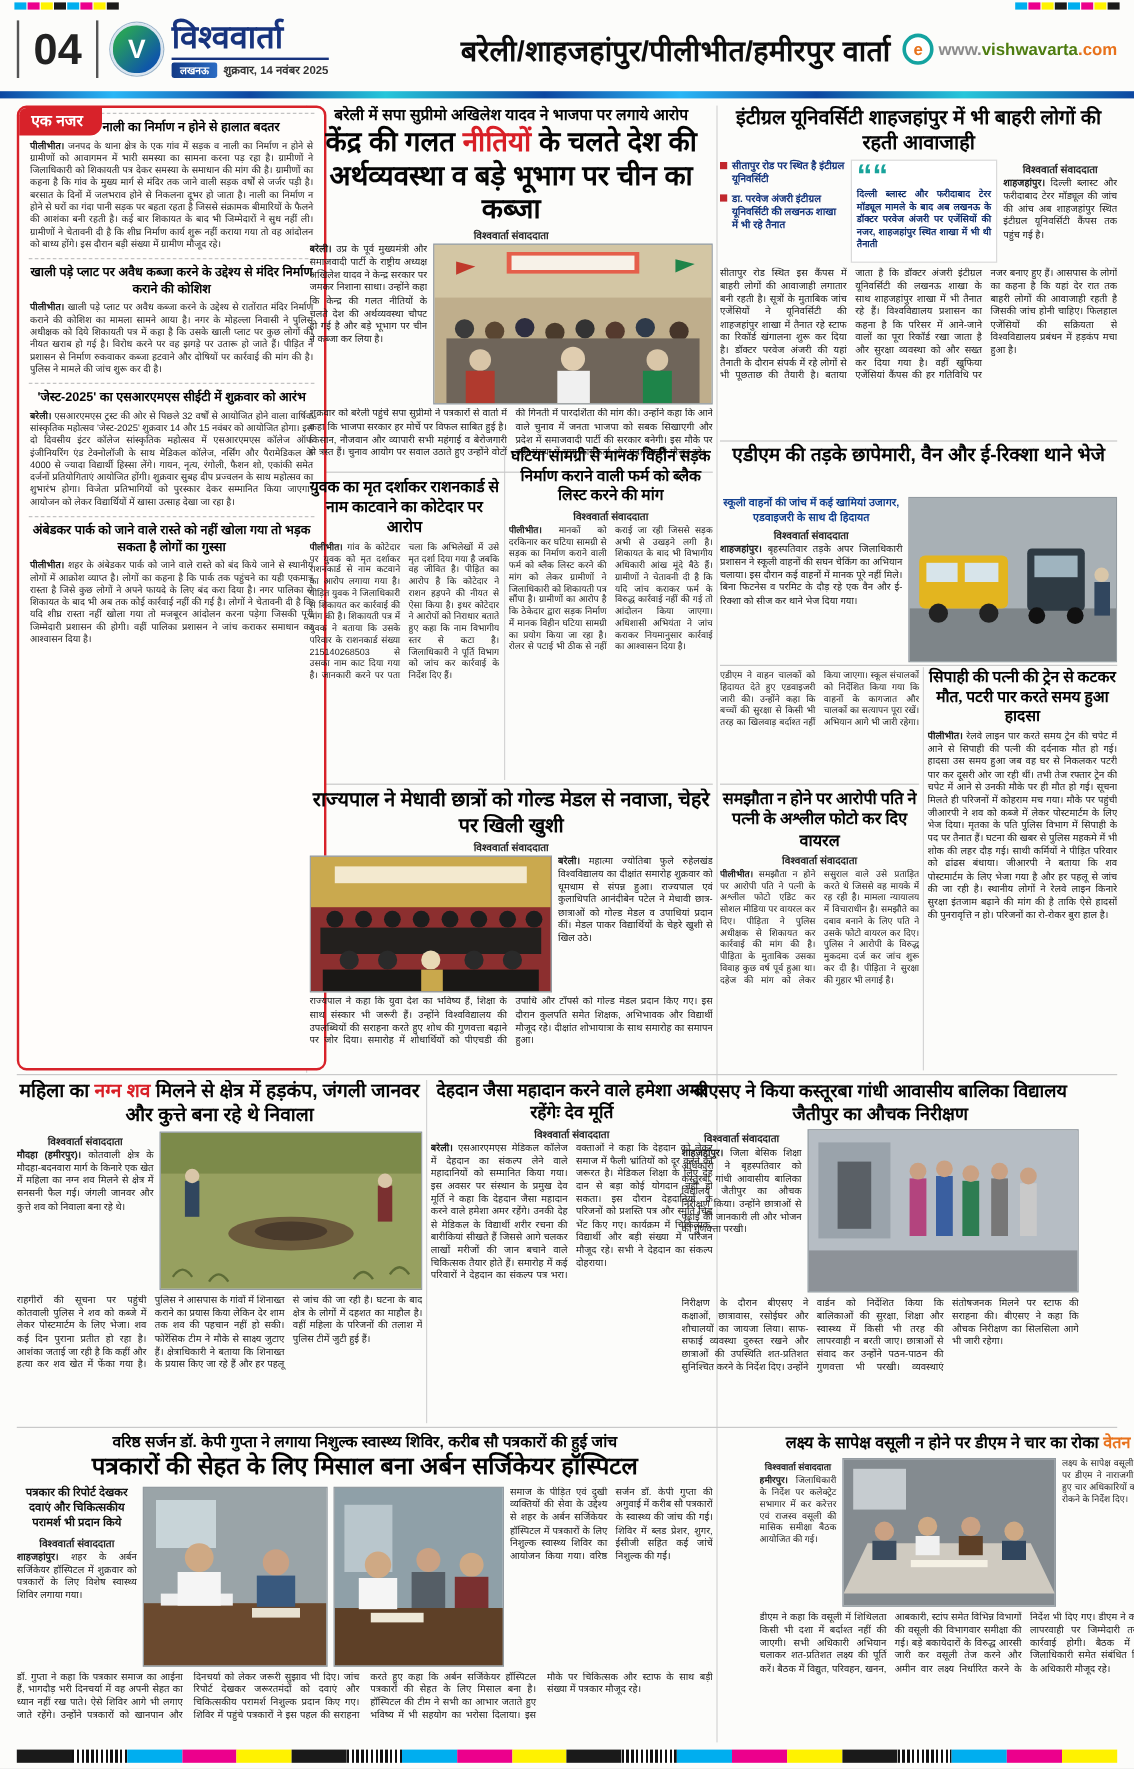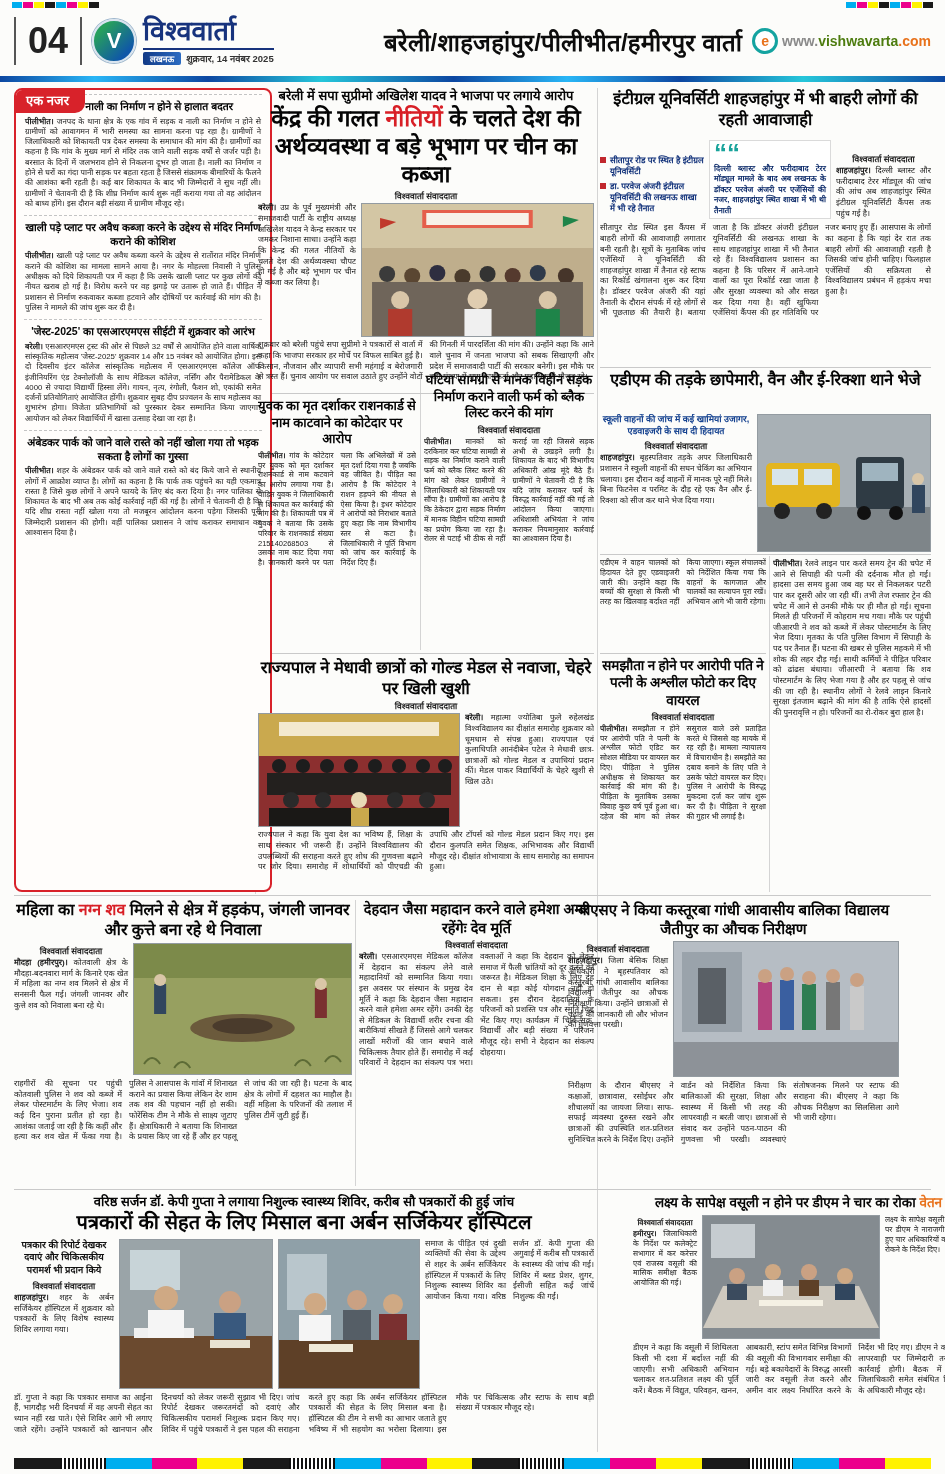--- a/index.html
+++ b/index.html
@@ -194,21 +194,21 @@
           <circle cx="185" cy="96" r="9" fill="#d9c6a8"></circle>
             <rect x="173" y="105" width="24" height="27" fill="#1e8449"></rect>
         </svg>
       </div>
     </div>
     <div class="body-text cols-2 clip" style="margin-top:3px;height:56px;">शुक्रवार को बरेली पहुंचे सपा सुप्रीमो ने पत्रकारों से वार्ता में कहा कि भाजपा सरकार हर मोर्चे पर विफल साबित हुई है। किसान, नौजवान और व्यापारी सभी महंगाई व बेरोजगारी से त्रस्त हैं। चुनाव आयोग पर सवाल उठाते हुए उन्होंने वोटों की गिनती में पारदर्शिता की मांग की। उन्होंने कहा कि आने वाले चुनाव में जनता भाजपा को सबक सिखाएगी और प्रदेश में समाजवादी पार्टी की सरकार बनेगी। इस मौके पर बड़ी संख्या में सपा कार्यकर्ता और पदाधिकारी मौजूद रहे।</div>
   </div>
 
   <div class="abs clip" style="left:600px;top:88px;width:331px;height:278px;">
     <div class="h-lg">इंटीग्रल यूनिवर्सिटी शाहजहांपुर में भी बाहरी लोगों की रहती आवाजाही</div>
-    <div class="row" style="margin-top:4px;height:86px;align-items:flex-end;">
+    <div class="row" style="margin-top:4px;height:86px;">
       <div style="width:104px;">
         <div class="int-bullet">
             <span class="bullet-sq"></span>
             <span class="bt">सीतापुर रोड पर स्थित है इंटीग्रल यूनिवर्सिटी</span>
           </div>
         <div class="int-bullet">
             <span class="bullet-sq"></span>
             <span class="bt">डा. परवेज अंजरी इंटीग्रल यूनिवर्सिटी की लखनऊ शाखा में भी रहे तैनात</span>
           </div>
       </div>
@@ -260,20 +260,21 @@
             <circle cx="138" cy="98" r="7" fill="#111"></circle>
           <circle cx="160" cy="64" r="6" fill="#d9c6a8"></circle>
             <rect x="154" y="70" width="13" height="28" fill="#31465e"></rect>
         </svg>
       </div>
     </div>
   </div>
   <div class="abs body-sm cols-2 clip" style="left:600px;top:558px;width:166px;height:92px;">एडीएम ने वाहन चालकों को हिदायत देते हुए एडवाइजरी जारी की। उन्होंने कहा कि बच्चों की सुरक्षा से किसी भी तरह का खिलवाड़ बर्दाश्त नहीं किया जाएगा। स्कूल संचालकों को निर्देशित किया गया कि वाहनों के कागजात और चालकों का सत्यापन पूरा रखें। अभियान आगे भी जारी रहेगा।</div>
 
   <div class="abs clip" style="left:773px;top:556px;width:158px;height:336px;">
+    <div class="h-sm">सिपाही की पत्नी की ट्रेन से कटकर मौत, पटरी पार करते समय हुआ हादसा</div>
     <div class="body-text clip" style="margin-top:3px;height:272px;"><b class="dl">पीलीभीत।</b> <span>रेलवे लाइन पार करते समय ट्रेन की चपेट में आने से सिपाही की पत्नी की दर्दनाक मौत हो गई। हादसा उस समय हुआ जब वह घर से निकलकर पटरी पार कर दूसरी ओर जा रही थीं। तभी तेज रफ्तार ट्रेन की चपेट में आने से उनकी मौके पर ही मौत हो गई। सूचना मिलते ही परिजनों में कोहराम मच गया। मौके पर पहुंची जीआरपी ने शव को कब्जे में लेकर पोस्टमार्टम के लिए भेज दिया। मृतका के पति पुलिस विभाग में सिपाही के पद पर तैनात हैं। घटना की खबर से पुलिस महकमे में भी शोक की लहर दौड़ गई। साथी कर्मियों ने पीड़ित परिवार को ढांढस बंधाया। जीआरपी ने बताया कि शव पोस्टमार्टम के लिए भेजा गया है और हर पहलू से जांच की जा रही है। स्थानीय लोगों ने रेलवे लाइन किनारे सुरक्षा इंतजाम बढ़ाने की मांग की है ताकि ऐसे हादसों की पुनरावृत्ति न हो। परिजनों का रो-रोकर बुरा हाल है।</span></div>
   </div>
 
   <div class="abs clip" style="left:600px;top:657px;width:166px;height:235px;">
     <div class="h-sm" style="font-size:13.5px;">समझौता न होने पर आरोपी पति ने पत्नी के अश्लील फोटो कर दिए वायरल</div>
     <div class="byline">विश्ववार्ता संवाददाता</div>
     <div class="body-sm cols-2 clip" style="height:158px;"><b class="dl">पीलीभीत।</b> <span>समझौता न होने पर आरोपी पति ने पत्नी के अश्लील फोटो एडिट कर सोशल मीडिया पर वायरल कर दिए। पीड़िता ने पुलिस अधीक्षक से शिकायत कर कार्रवाई की मांग की है। पीड़िता के मुताबिक उसका विवाह कुछ वर्ष पूर्व हुआ था। दहेज की मांग को लेकर ससुराल वाले उसे प्रताड़ित करते थे जिससे वह मायके में रह रही है। मामला न्यायालय में विचाराधीन है। समझौते का दबाव बनाने के लिए पति ने उसके फोटो वायरल कर दिए। पुलिस ने आरोपी के विरुद्ध मुकदमा दर्ज कर जांच शुरू कर दी है। पीड़िता ने सुरक्षा की गुहार भी लगाई है।</span></div>
   </div>
 
   <div class="abs clip" style="left:258px;top:657px;width:336px;height:235px;">

